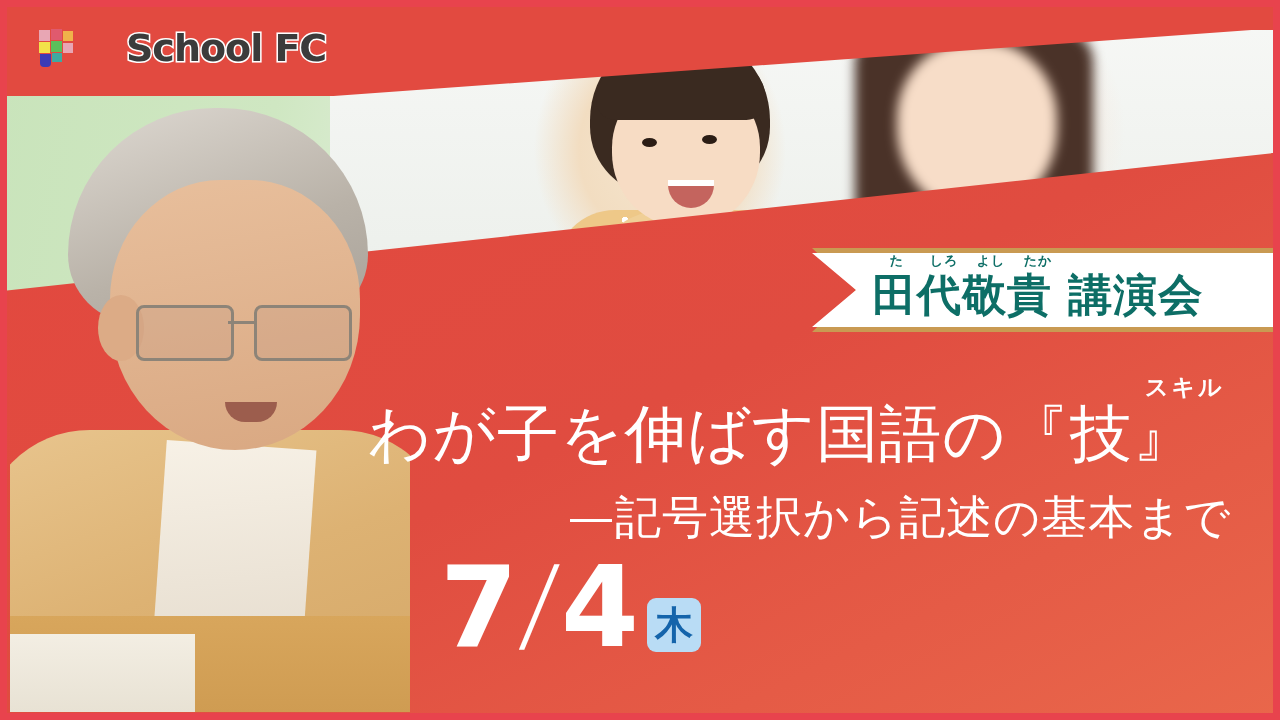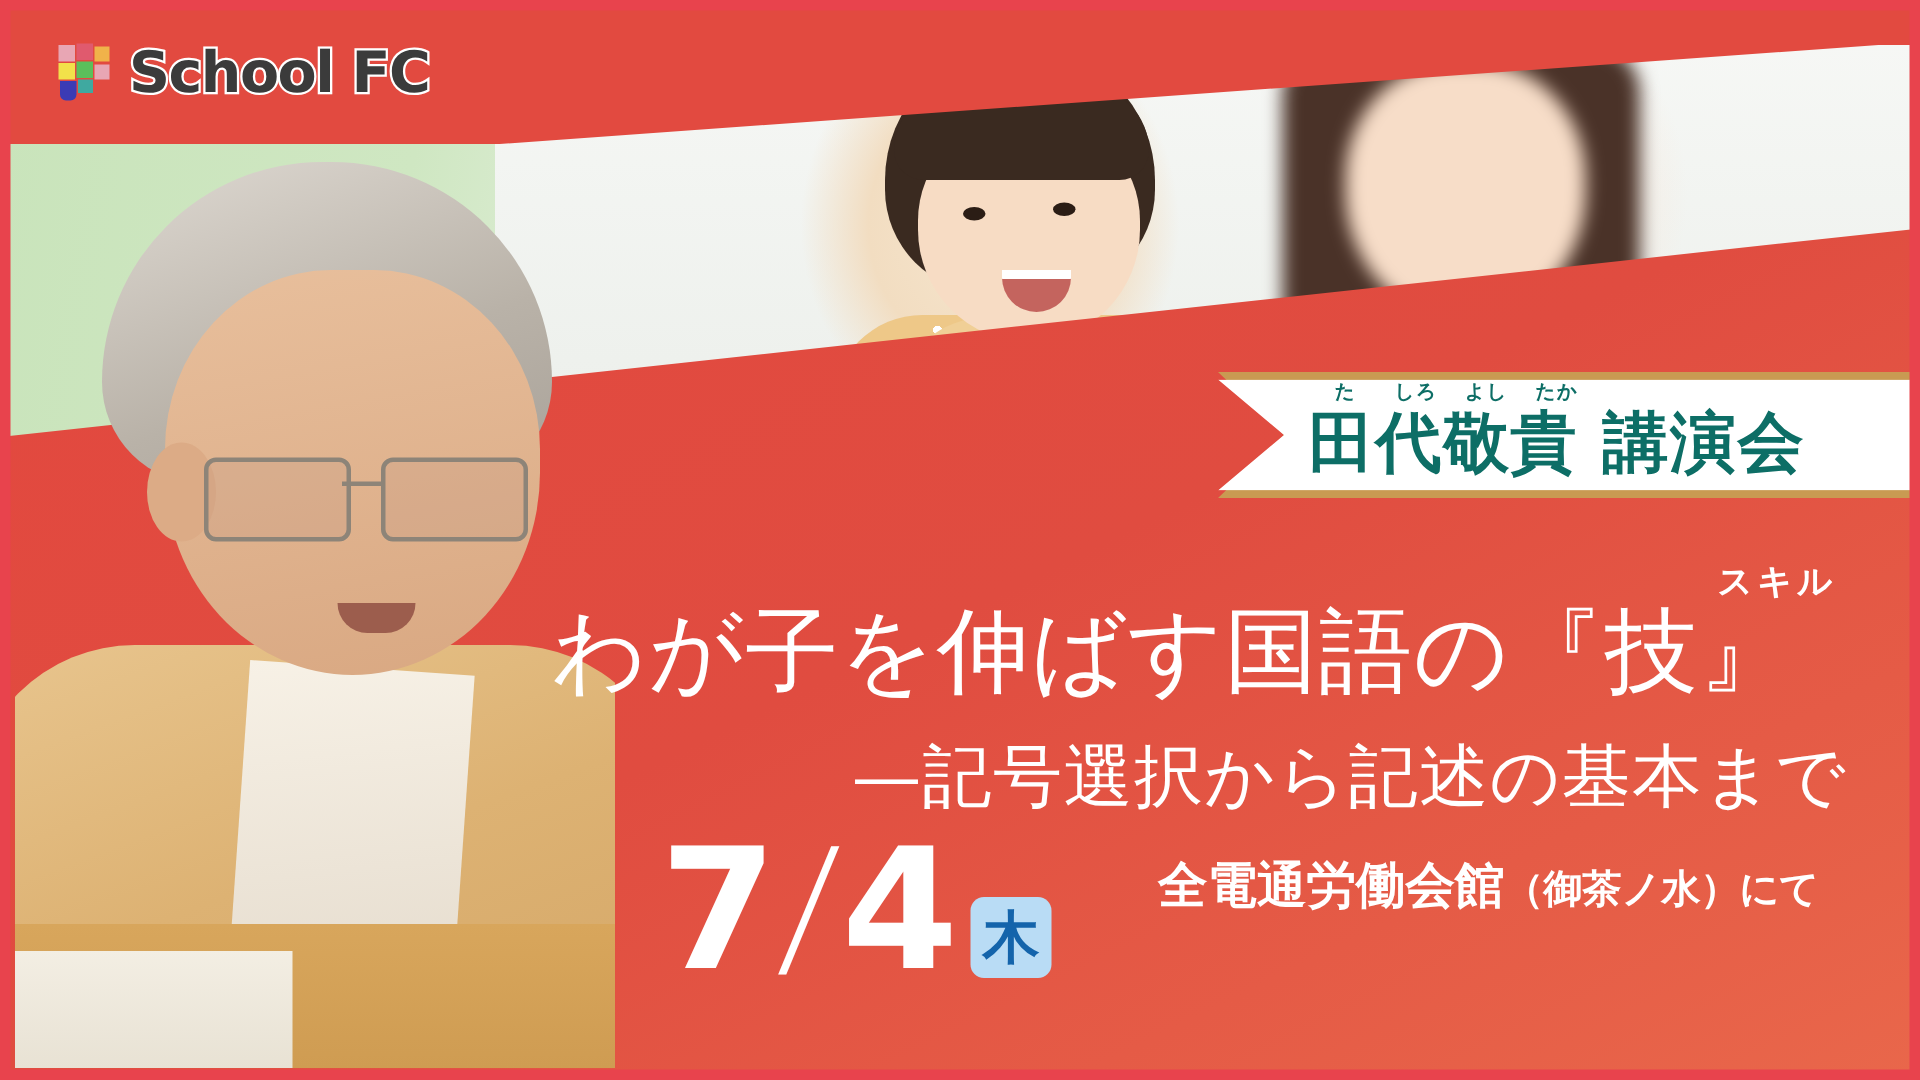--- a/index.html
+++ b/index.html
@@ -350,20 +350,21 @@
   .logo-mark{
     position:relative;width:40px;height:42px;
   }
   .logo-mark i{position:absolute;display:block;}
   .logo-text{
     font-size:38px;font-weight:900;color:#3b3b3b;
     -webkit-text-stroke:3px #ffffff;
     paint-order:stroke fill;
     letter-spacing:-1px;
     font-family:"DejaVu Sans","Liberation Sans",sans-serif;
+    margin-left:40px;
   }
 
   
   .frame{
     position:absolute;inset:0;
     border:7px solid #e8434d;
     box-sizing:border-box;
     pointer-events:none;
   }
 </style>
@@ -456,19 +457,16 @@
     <div class="sub-title">—記号選択から記述の基本まで</div>
   </div>
 
   <div class="date-row">
     <div class="d-month">7</div>
     <div class="d-slash">/</div>
     <div class="d-day">4</div>
     <div class="dow-badge">木</div>
   </div>
 
-  <div class="venue">
-    <span class="v-main">全電通労働会館</span><span class="v-sub">（御茶ノ水）にて</span>
-  </div>
 
 
   <div class="frame"></div>
 </div>
 
 </body></html>

